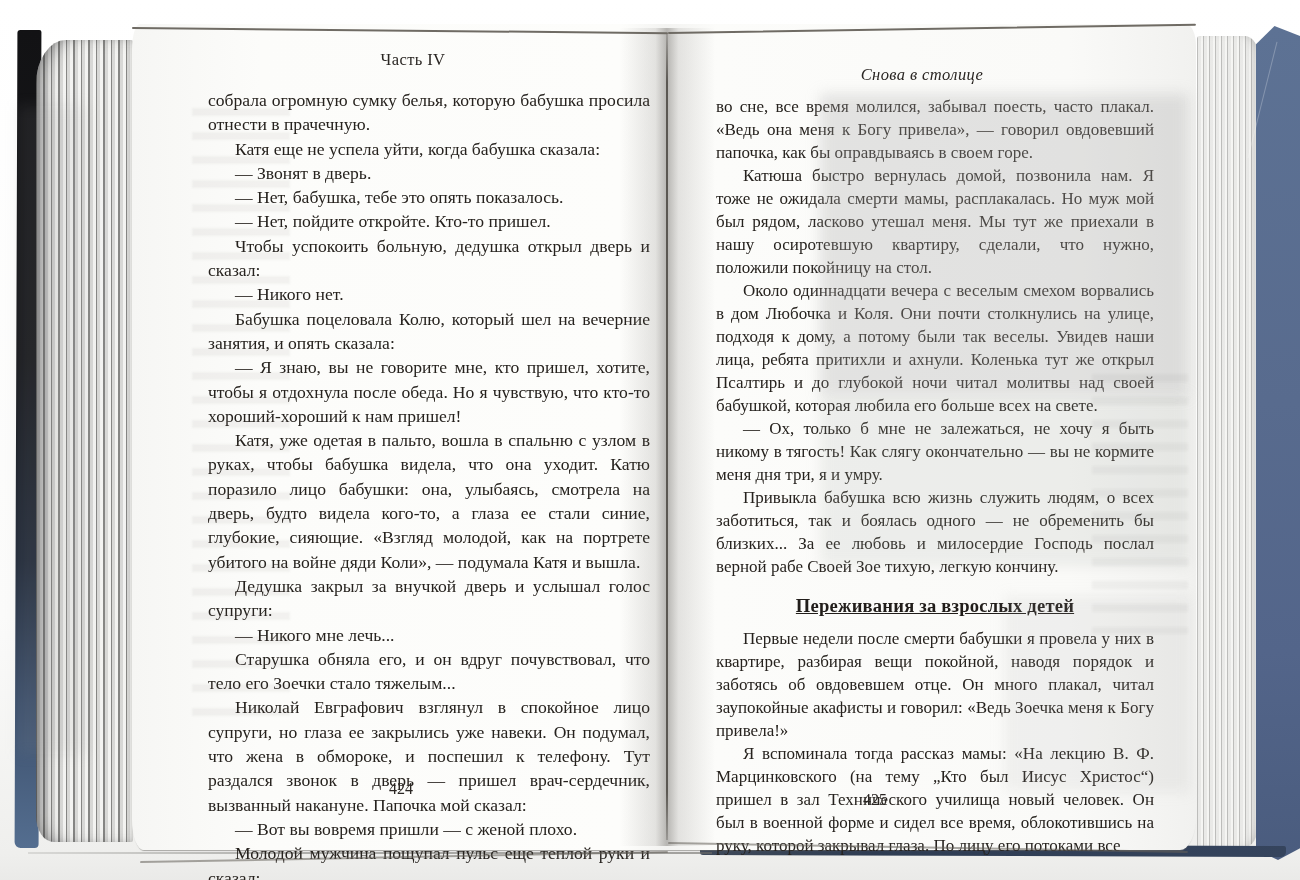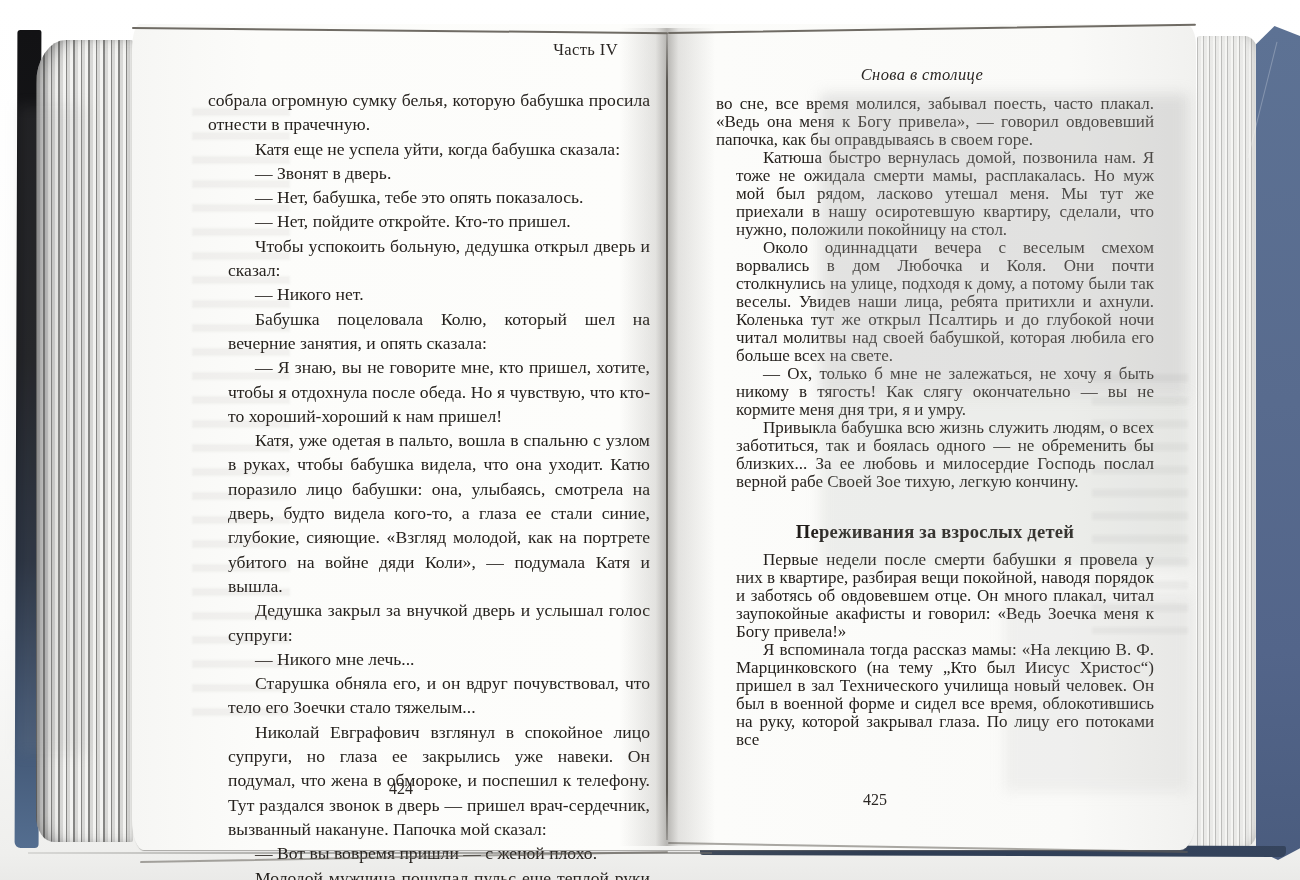--- a/index.html
+++ b/index.html
@@ -59,29 +59,29 @@
   .tint.t3{left:872px;top:572px;width:186px;height:196px;background:rgba(168,170,168,.13);}
   .tint.t4{left:18px;top:106px;width:70px;height:648px;background:rgba(150,150,148,.12);}
   .ghost{position:absolute;pointer-events:none;opacity:.75;filter:blur(1px);}
   .ghost.gl{left:60px;top:84px;width:98px;height:620px;
     background:repeating-linear-gradient(180deg,rgba(116,114,110,.10) 0 8px,rgba(116,114,110,0) 8px 24px);}
   .ghost.gr{left:960px;top:350px;width:96px;height:260px;
     background:repeating-linear-gradient(180deg,rgba(116,114,110,.09) 0 8px,rgba(116,114,110,0) 8px 23px);}
 
   
   .running-header{position:absolute;text-align:center;font-size:16.5px;color:#2a2623;letter-spacing:.4px;}
-  .rh-left{left:76px;top:16px;width:410px;text-align:right;}
+  .rh-left{left:76px;top:26px;width:410px;}
   .rh-right{left:584px;top:41px;width:412px;font-style:italic;}
   .text-col{position:absolute;color:#26221e;text-align:justify;}
   .col-left{left:76px;top:64px;width:442px;font-size:17.6px;line-height:24.3px;}
-  .col-right{left:584px;top:71px;width:438px;font-size:17px;line-height:18px;}
+  .col-right{left:584px;top:71px;width:438px;font-size:17px;line-height:23px;}
   .para{margin:0;text-align:justify;}
-  .para.indent{text-indent:27px;margin-left:20px;}
+  .para.indent{text-indent:27px;}
   .section-heading{font-weight:bold;text-align:center;font-size:18.6px;
-    margin:32px 0 10px 0;color:#211d1a;letter-spacing:.2px;}
+    margin:16px 0 10px 0;color:#211d1a;letter-spacing:.2px;text-decoration:underline;}
   .page-number{position:absolute;font-size:16px;color:#2a2623;width:50px;text-align:center;}
   .pn-left{left:244px;top:756px;}
   .pn-right{left:718px;top:767px;}
 </style>
 </head>
 <body>
 
 <div class="scene">
 
   <div class="spine-dark"></div>

